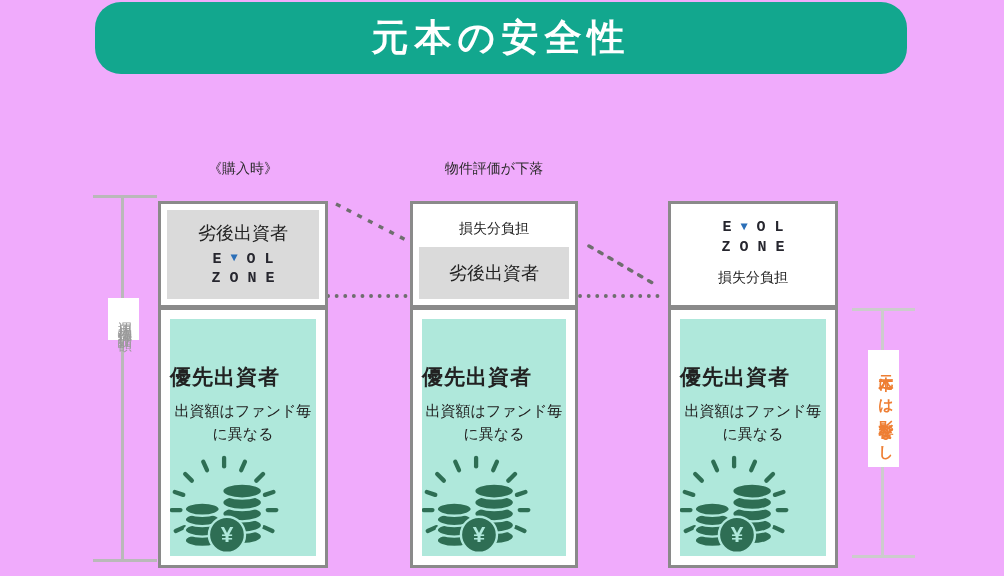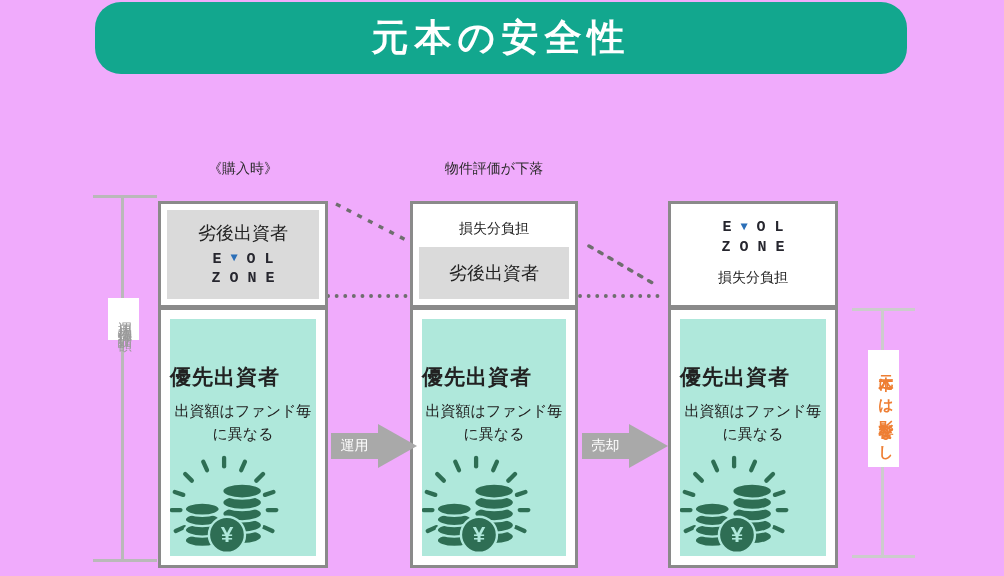--- a/index.html
+++ b/index.html
@@ -241,22 +241,14 @@
             <ellipse cx="34" cy="79" rx="18.5" ry="7"></ellipse>
           <ellipse cx="34" cy="68" rx="18.5" ry="7"></ellipse>
             <ellipse cx="34" cy="57" rx="18.5" ry="7"></ellipse>
           <circle cx="60" cy="84" r="19"></circle>
         </g>
         <text x="60" y="92" text-anchor="middle" font-size="23" font-weight="bold" fill="#AFE8DB">¥</text>
       </svg>
     </div>
   </div>
 
-  <div class="abs arrow a1">
-    <div class="arrow-shaft">運用</div>
-    <div class="arrow-head"></div>
-  </div>
-  <div class="abs arrow a2">
-    <div class="arrow-shaft">売却</div>
-    <div class="arrow-head"></div>
-  </div>
 
 </div>
 
 </body></html>

